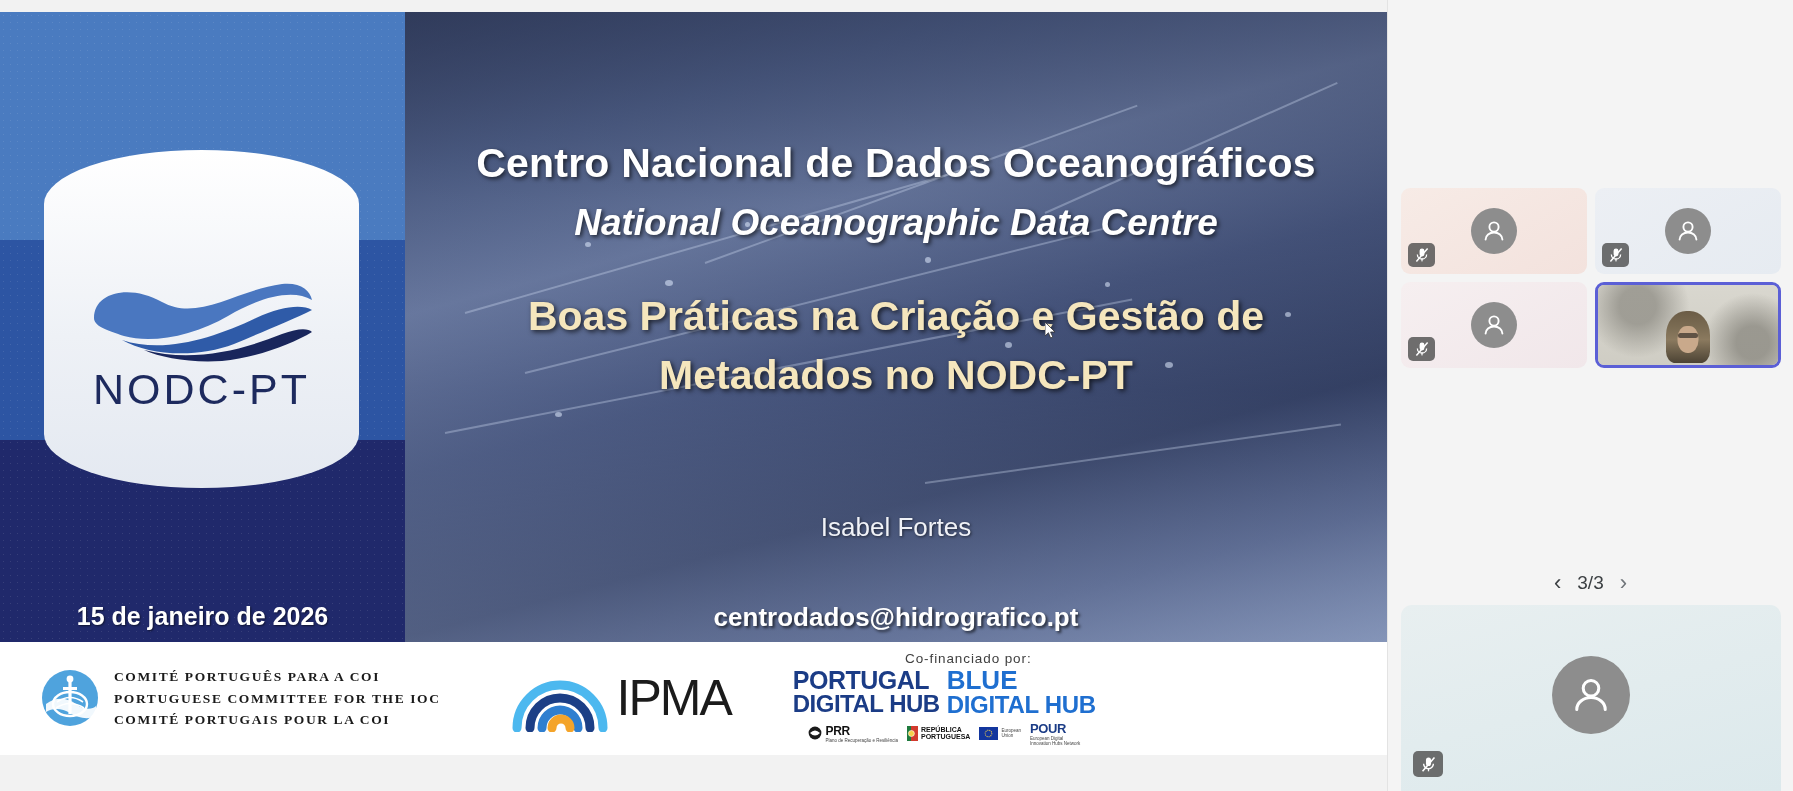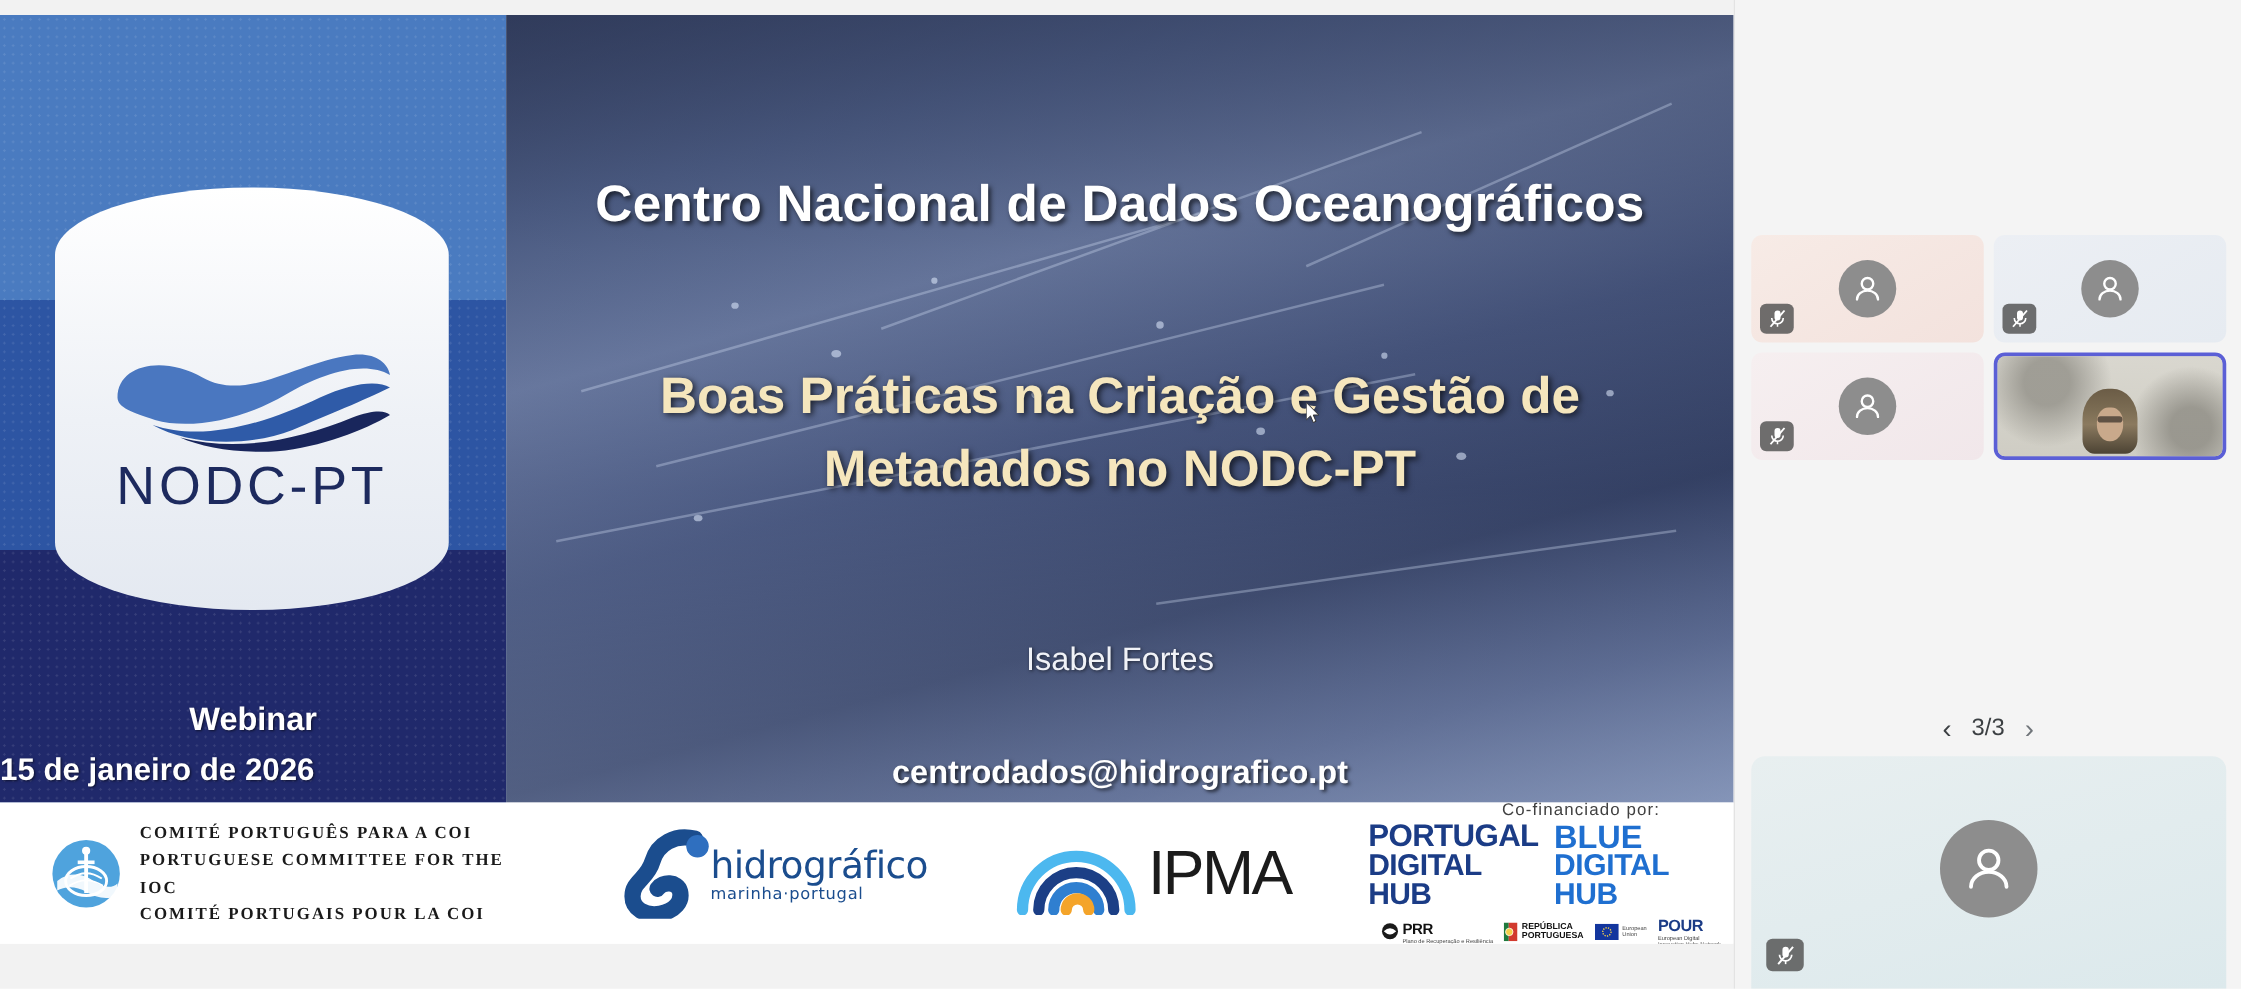--- a/index.html
+++ b/index.html
@@ -66,21 +66,21 @@
   }
 
   .left-webinar {
     position: absolute; left: 0; width: 405px; top: 548px;
     text-align: center; color: #fff;
     font-size: 26px; font-weight: bold;
     text-shadow: 1px 1px 2px rgba(0,0,0,.55);
   }
   .left-date {
     position: absolute; left: 0; width: 405px; top: 590px;
-    color: #fff;
+    text-align: center; color: #fff;
     font-size: 25px; font-weight: bold;
     text-shadow: 1px 1px 2px rgba(0,0,0,.55);
   }
 
   
   .photo {
     position: absolute; left: 405px; top: 0;
     width: 982px; height: 630px;
     background:
       linear-gradient(180deg, rgba(40,50,80,.55) 0%, rgba(30,40,70,.25) 30%, rgba(55,68,105,.25) 60%, rgba(120,135,170,.45) 100%),
@@ -273,21 +273,20 @@
 
       <div class="logo-card">
         <svg class="logo-wave" width="232" height="100" viewBox="0 0 232 100">
           <path d="M8 56 C8 30 44 22 76 40 C112 60 150 28 196 22 C214 20 224 28 226 38 C206 26 172 36 142 54 C108 74 66 82 38 74 C20 68 8 64 8 56 Z" fill="#4a77c0"></path>
           <path d="M36 78 C78 92 128 76 170 56 C196 44 216 42 226 48 C206 58 176 70 148 82 C112 96 64 94 36 78 Z" fill="#2f5ba8"></path>
           <path d="M58 88 C104 100 152 90 196 72 C212 66 222 66 226 70 C206 82 170 96 136 99 C104 101 76 96 58 88 Z" fill="#19265c"></path>
         </svg>
         <div class="logo-text">NODC-PT</div>
       </div>
 
-      <div class="left-webinar">Webinar</div>
       <div class="left-date">15 de janeiro de 2026</div>
 
       <div class="photo">
         <div class="streak" style="left:60px; top:300px; width:520px; transform:rotate(-16deg);"></div>
         <div class="streak" style="left:120px; top:360px; width:600px; transform:rotate(-14deg);"></div>
         <div class="streak" style="left:40px;  top:420px; width:700px; transform:rotate(-11deg);"></div>
         <div class="streak" style="left:300px; top:250px; width:460px; transform:rotate(-20deg);"></div>
         <div class="streak" style="left:520px; top:470px; width:420px; transform:rotate(-8deg);"></div>
         <div class="streak" style="left:640px; top:200px; width:320px; transform:rotate(-24deg);"></div>
         <div class="foam" style="left:180px; top:230px; width:6px; height:5px;"></div>
@@ -295,20 +294,21 @@
         <div class="foam" style="left:340px; top:210px; width:5px; height:5px;"></div>
         <div class="foam" style="left:420px; top:300px; width:9px; height:7px;"></div>
         <div class="foam" style="left:520px; top:245px; width:6px; height:6px;"></div>
         <div class="foam" style="left:600px; top:330px; width:7px; height:6px;"></div>
         <div class="foam" style="left:700px; top:270px; width:5px; height:5px;"></div>
         <div class="foam" style="left:760px; top:350px; width:8px; height:6px;"></div>
         <div class="foam" style="left:150px; top:400px; width:7px; height:5px;"></div>
         <div class="foam" style="left:880px; top:300px; width:6px; height:5px;"></div>
 
         <div class="slide-t1">Centro Nacional de Dados Oceanográficos</div>
+        <div class="slide-t2">National Oceanographic Data Centre</div>
         <div class="slide-t3">Boas Práticas na Criação e Gestão de Metadados no NODC-PT</div>
         <div class="slide-author">Isabel Fortes</div>
         <div class="slide-email">centrodados@hidrografico.pt</div>
 
         <svg class="cursor" viewBox="0 0 12 17">
           <path d="M0,0 L0,14 L3.4,10.7 L5.6,16 L7.8,15 L5.6,10 L10,10 Z" fill="#ffffff" stroke="#333" stroke-width=".8"></path>
         </svg>
       </div>
 
       <div class="logo-strip">
@@ -324,30 +324,20 @@
             <rect x="23" y="19" width="14" height="3" fill="#ffffff"></rect>
             <circle cx="30" cy="11" r="3.4" fill="#ffffff"></circle>
           </svg>
           <div class="coi-txt">
             <div>COMITÉ PORTUGUÊS PARA A COI</div>
             <div>PORTUGUESE COMMITTEE FOR THE IOC</div>
             <div>COMITÉ PORTUGAIS POUR LA COI</div>
           </div>
         </div>
 
-        <div class="lg lg-hidro">
-          <svg width="78" height="72" viewBox="0 0 78 72">
-            <path d="M60 8 C44 4 30 12 26 26 C22 40 10 42 10 54 C10 64 20 70 32 68 C44 66 50 58 48 50 C46 42 34 42 30 48" fill="none" stroke="#1b4d8e" stroke-width="13" stroke-linecap="round"></path>
-            <circle cx="62" cy="14" r="9" fill="#2f6fbf"></circle>
-          </svg>
-          <div style="margin-left:-6px;">
-            <div class="hidro-word">hidrográfico</div>
-            <div class="hidro-sub">marinha·portugal</div>
-          </div>
-        </div>
 
         <div class="lg lg-ipma">
           <svg width="98" height="66" viewBox="0 0 98 66">
             <path d="M6 62 A43 43 0 0 1 92 62" fill="none" stroke="#4cb8ef" stroke-width="9" stroke-linecap="round"></path>
             <path d="M19 62 A30 30 0 0 1 79 62" fill="none" stroke="#1c3f86" stroke-width="9" stroke-linecap="round"></path>
             <path d="M31 62 A18 18 0 0 1 67 62" fill="none" stroke="#2f7fd0" stroke-width="9" stroke-linecap="round"></path>
             <path d="M41 62 A9 9 0 0 1 59 62" fill="none" stroke="#f4a42a" stroke-width="9" stroke-linecap="round"></path>
           </svg>
           <div class="ipma-word">IPMA</div>
         </div>

